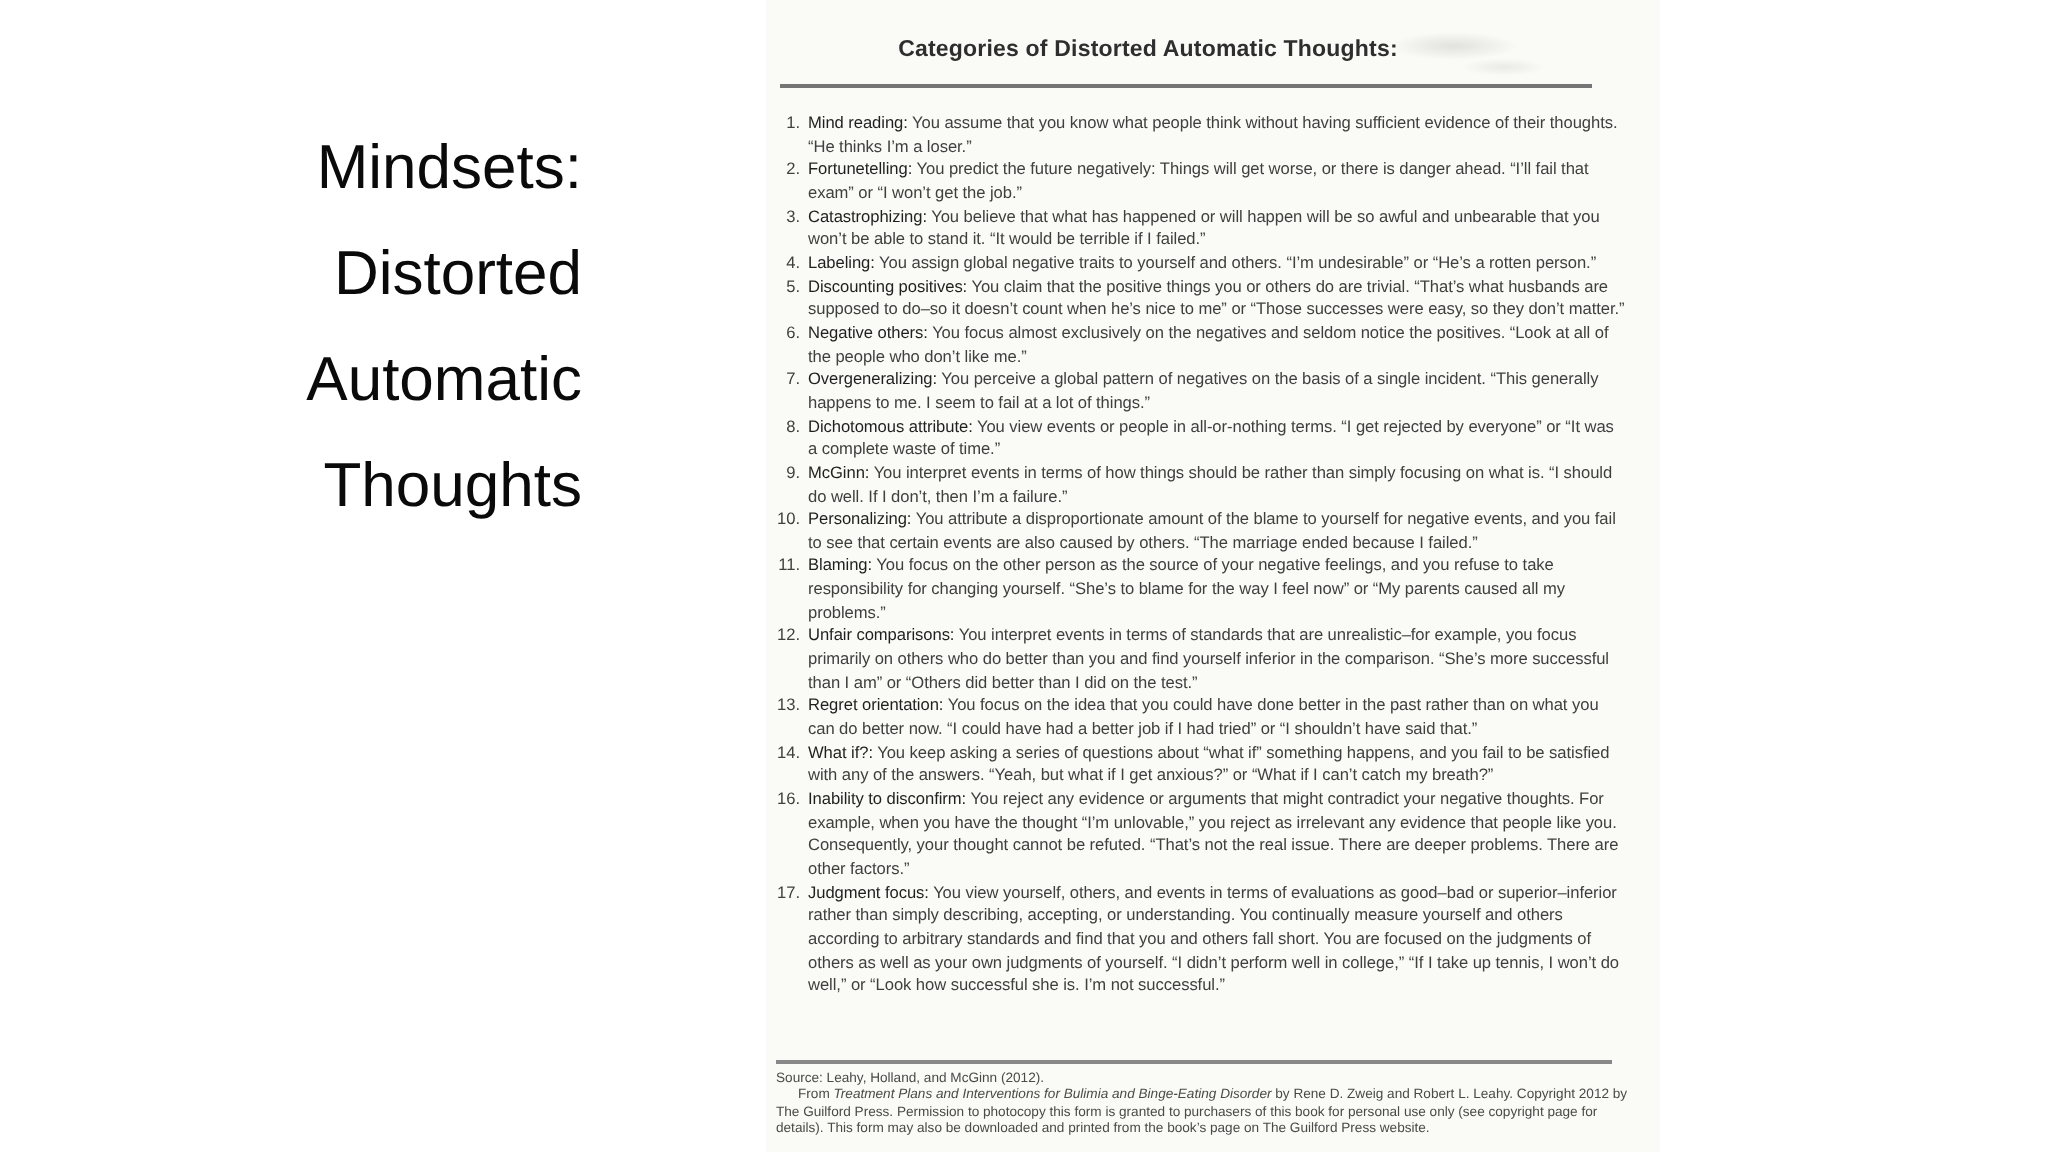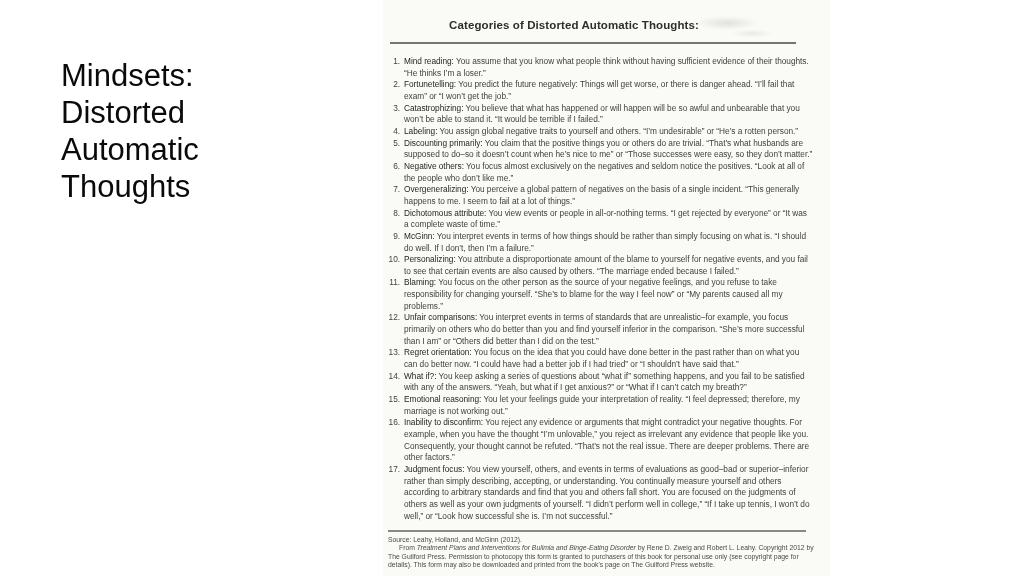--- a/index.html
+++ b/index.html
@@ -16,23 +16,23 @@
     background: #ffffff;
     font-family: "Liberation Sans", sans-serif;
     position: relative;
     overflow: hidden;
   }
 
   
   .slide-title {
     position: absolute;
     left: 61px; top: 57px; width: 230px;
-    text-align: left;
+    text-align: right;
     font-size: 31px;
-    line-height: 37px;
+    line-height: 53px;
     font-weight: 400;
     color: var(--title-text);
   }
 
   
   .scan {
     position: absolute;
     left: 383px; top: 0; width: 447px; height: 576px;
     background: var(--scan-bg);
     color: var(--body-text);
@@ -123,21 +123,21 @@
       <li>
         <span class="num">3.</span>
         <span class="body"><span class="term">Catastrophizing:</span> You believe that what has happened or will happen will be so awful and unbearable that you won’t be able to stand it. “It would be terrible if I failed.”</span>
       </li>
       <li>
         <span class="num">4.</span>
         <span class="body"><span class="term">Labeling:</span> You assign global negative traits to yourself and others. “I’m undesirable” or “He’s a rotten person.”</span>
       </li>
       <li>
         <span class="num">5.</span>
-        <span class="body"><span class="term">Discounting primarily:</span> You claim that the positive things you or others do are trivial. “That’s what husbands are supposed to do–so it doesn’t count when he’s nice to me” or “Those successes were easy, so they don’t matter.”</span>
+        <span class="body"><span class="term">Discounting positives:</span> You claim that the positive things you or others do are trivial. “That’s what husbands are supposed to do–so it doesn’t count when he’s nice to me” or “Those successes were easy, so they don’t matter.”</span>
       </li>
       <li>
         <span class="num">6.</span>
         <span class="body"><span class="term">Negative others:</span> You focus almost exclusively on the negatives and seldom notice the positives. “Look at all of the people who don’t like me.”</span>
       </li>
       <li>
         <span class="num">7.</span>
         <span class="body"><span class="term">Overgeneralizing:</span> You perceive a global pattern of negatives on the basis of a single incident. “This generally happens to me. I seem to fail at a lot of things.”</span>
       </li>
       <li>
@@ -162,24 +162,20 @@
       </li>
       <li>
         <span class="num">13.</span>
         <span class="body"><span class="term">Regret orientation:</span> You focus on the idea that you could have done better in the past rather than on what you can do better now. “I could have had a better job if I had tried” or “I shouldn’t have said that.”</span>
       </li>
       <li>
         <span class="num">14.</span>
         <span class="body"><span class="term">What if?:</span> You keep asking a series of questions about “what if” something happens, and you fail to be satisfied with any of the answers. “Yeah, but what if I get anxious?” or “What if I can’t catch my breath?”</span>
       </li>
       <li>
-        <span class="num">15.</span>
-        <span class="body"><span class="term">Emotional reasoning:</span> You let your feelings guide your interpretation of reality. “I feel depressed; therefore, my marriage is not working out.”</span>
-      </li>
-      <li>
         <span class="num">16.</span>
         <span class="body"><span class="term">Inability to disconfirm:</span> You reject any evidence or arguments that might contradict your negative thoughts. For example, when you have the thought “I’m unlovable,” you reject as irrelevant any evidence that people like you. Consequently, your thought cannot be refuted. “That’s not the real issue. There are deeper problems. There are other factors.”</span>
       </li>
       <li>
         <span class="num">17.</span>
         <span class="body"><span class="term">Judgment focus:</span> You view yourself, others, and events in terms of evaluations as good–bad or superior–inferior rather than simply describing, accepting, or understanding. You continually measure yourself and others according to arbitrary standards and find that you and others fall short. You are focused on the judgments of others as well as your own judgments of yourself. “I didn’t perform well in college,” “If I take up tennis, I won’t do well,” or “Look how successful she is. I’m not successful.”</span>
       </li>
     </ol>
 
   <div class="rule-bottom"></div>

